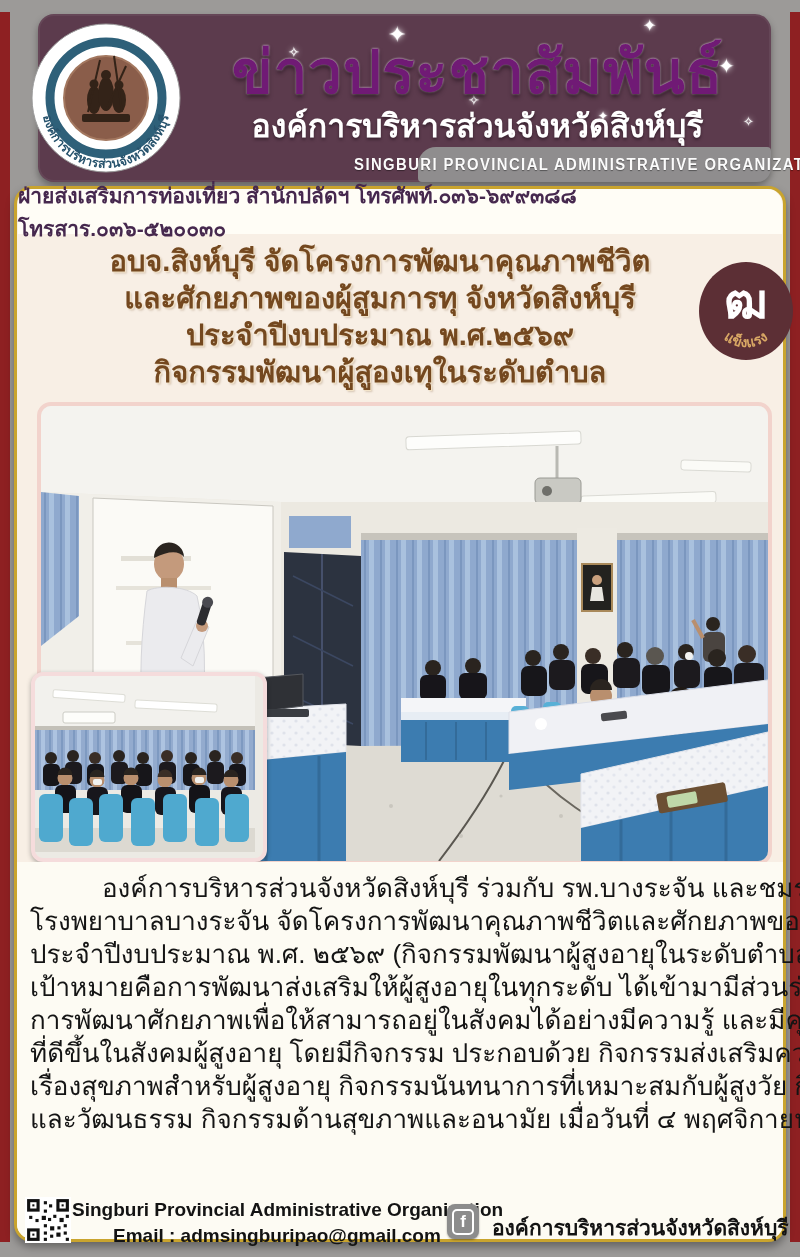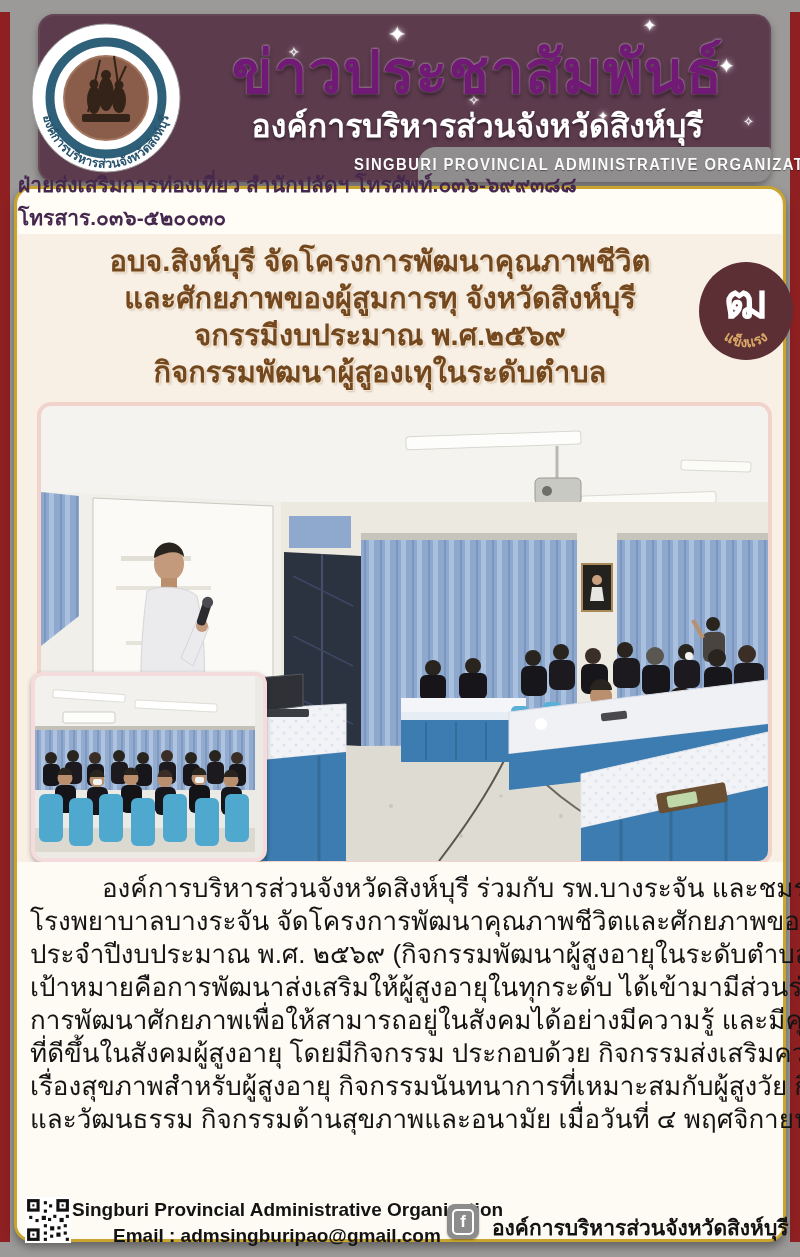--- a/index.html
+++ b/index.html
@@ -20,21 +20,21 @@
   .hd-tab{position:absolute;left:418px;top:147px;width:353px;height:35px;background:#8f8d8e;
           border-radius:18px 4px 14px 4px;display:flex;align-items:center;justify-content:center;}
   .hd-tab span{color:#fbfbfb;font-size:16px;letter-spacing:1.5px;font-weight:bold;transform:scaleX(.93);white-space:nowrap;
                text-shadow:0 1px 1px rgba(0,0,0,.4);}
   .sparkle{position:absolute;color:#fff;text-shadow:0 0 6px #fff,0 0 2px #fff;pointer-events:none;}
 
   
   .panel{position:absolute;left:14px;top:186px;width:772px;height:1056px;background:#f8efe5;
          border:3px solid #c9a42e;border-radius:18px;box-shadow:0 5px 8px rgba(0,0,0,.35);box-sizing:border-box;}
   .contact-strip{position:absolute;left:18px;top:189px;width:764px;height:45px;background:#fffdf6;
-                 border-radius:15px 15px 0 0;display:flex;align-items:flex-end;justify-content:center;}
+                 border-radius:15px 15px 0 0;display:flex;align-items:center;justify-content:center;}
   .contact-strip span{font-size:21px;font-weight:bold;color:#46284e;}
   .headline{position:absolute;left:55px;top:243px;width:650px;text-align:center;color:#74481f;font-weight:bold;
             font-size:29px;line-height:37px;text-shadow:1px 1px 0 #f3e3c8,2px 2px 2px rgba(120,80,40,.25);}
   .badge{position:absolute;left:697px;top:260px;width:98px;height:102px;}
 
   
   .photo{position:absolute;left:37px;top:402px;width:727px;height:455px;border:4px solid #f2d3cc;
          border-radius:14px;overflow:hidden;background:#ece9e1;}
   .inset{position:absolute;left:31px;top:672px;width:228px;height:182px;border:4px solid #f5dcdc;
          border-radius:12px;overflow:hidden;background:#eceae4;box-shadow:0 2px 5px rgba(0,0,0,.3);}
@@ -104,21 +104,21 @@
   </div>
 
   <div class="panel"></div>
   <div class="contact-strip">
     <span>ฝ่ายส่งเสริมการท่องเที่ยว สำนักปลัดฯ โทรศัพท์.๐๓๖-๖๙๙๓๘๘ โทรสาร.๐๓๖-๕๒๐๐๓๐</span>
   </div>
 
   <div class="headline">
     <div>อบจ.สิงห์บุรี จัดโครงการพัฒนาคุณภาพชีวิต</div>
     <div>และศักยภาพของผู้สูมการทุ จังหวัดสิงห์บุรี</div>
-    <div>จกรรมีงบประมาณ พ.ศ.๒๕๖๙</div>
+    <div>ประจำปีงบประมาณ พ.ศ.๒๕๖๙</div>
     <div>กิจกรรมพัฒนาผู้สูองเทุในระดับตำบล</div>
   </div>
 
   <svg class="badge" viewBox="0 0 98 102">
     <ellipse cx="49" cy="51" rx="47" ry="49" fill="#5c2f35"></ellipse>
     <text x="49" y="58" text-anchor="middle" font-size="48" font-weight="bold" fill="#ffffff">ฒ</text>
     <defs>
         <path id="badgeArc" d="M 14,58 A 36 38 0 0 0 84,58" fill="none"></path>
       </defs>
     <text font-size="14" font-weight="bold" fill="#d9a865">

